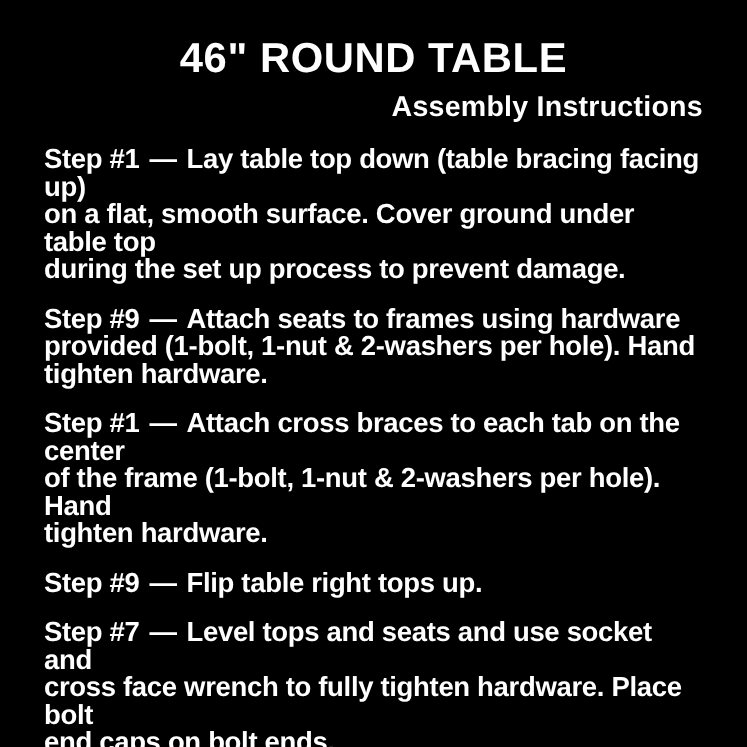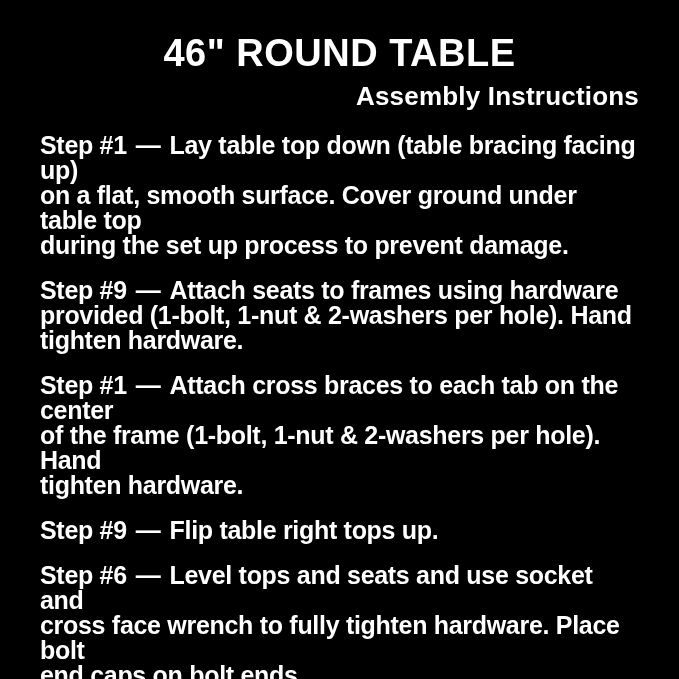--- a/index.html
+++ b/index.html
@@ -66,17 +66,17 @@
     <p class="step"><span class="step-label">Step #9</span><span class="sep">—</span><span class="step-text">Attach seats to frames using hardware
 provided (1-bolt, 1-nut &amp; 2-washers per hole). Hand
 tighten hardware.</span></p>
 
     <p class="step"><span class="step-label">Step #1</span><span class="sep">—</span><span class="step-text">Attach cross braces to each tab on the center
 of the frame (1-bolt, 1-nut &amp; 2-washers per hole). Hand
 tighten hardware.</span></p>
 
     <p class="step"><span class="step-label">Step #9</span><span class="sep">—</span><span class="step-text">Flip table right tops up.</span></p>
 
-    <p class="step"><span class="step-label">Step #6</span><span class="sep">—</span><span class="step-text">Level tops and seats and use socket and
+    <p class="step"><span class="step-label">Step #7</span><span class="sep">—</span><span class="step-text">Level tops and seats and use socket and
 cross face wrench to fully tighten hardware. Place bolt
 end caps on bolt ends.</span></p>
   </div>
 </div>
 
 </body></html>

